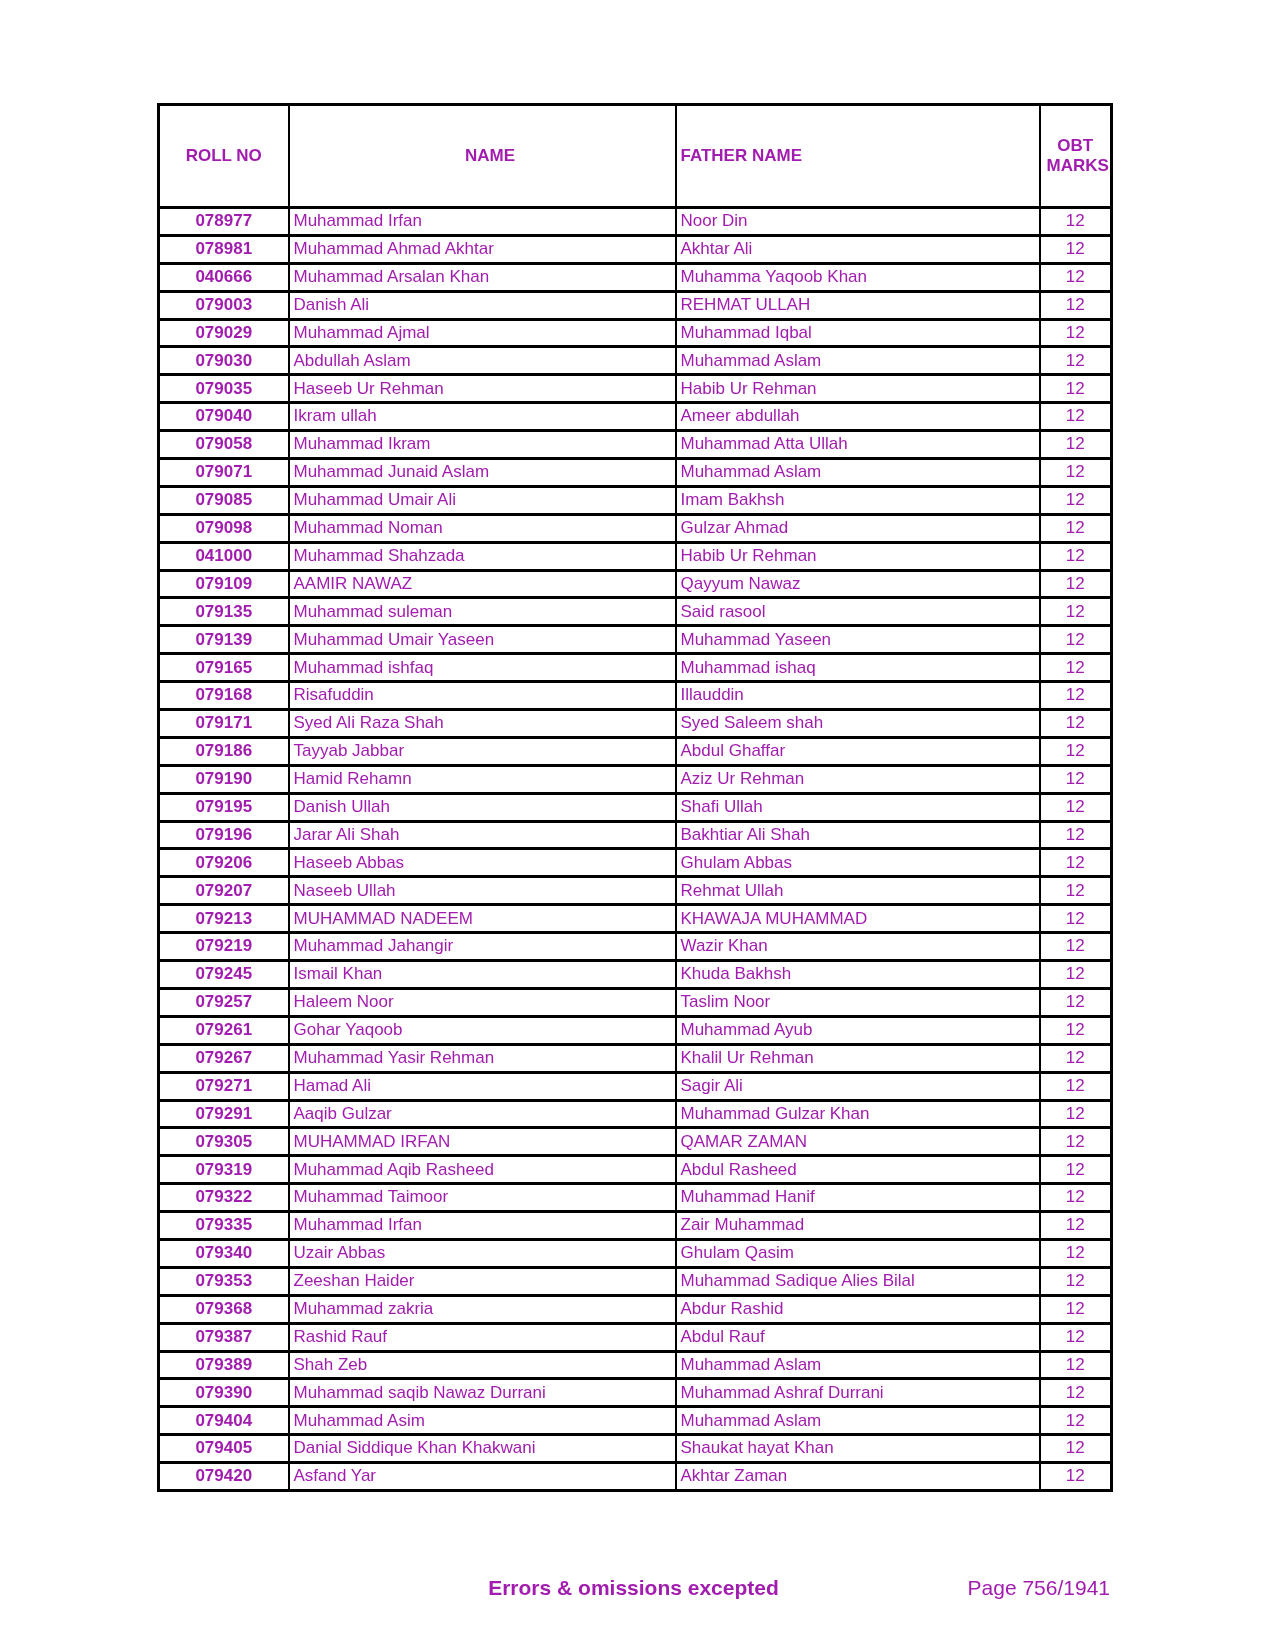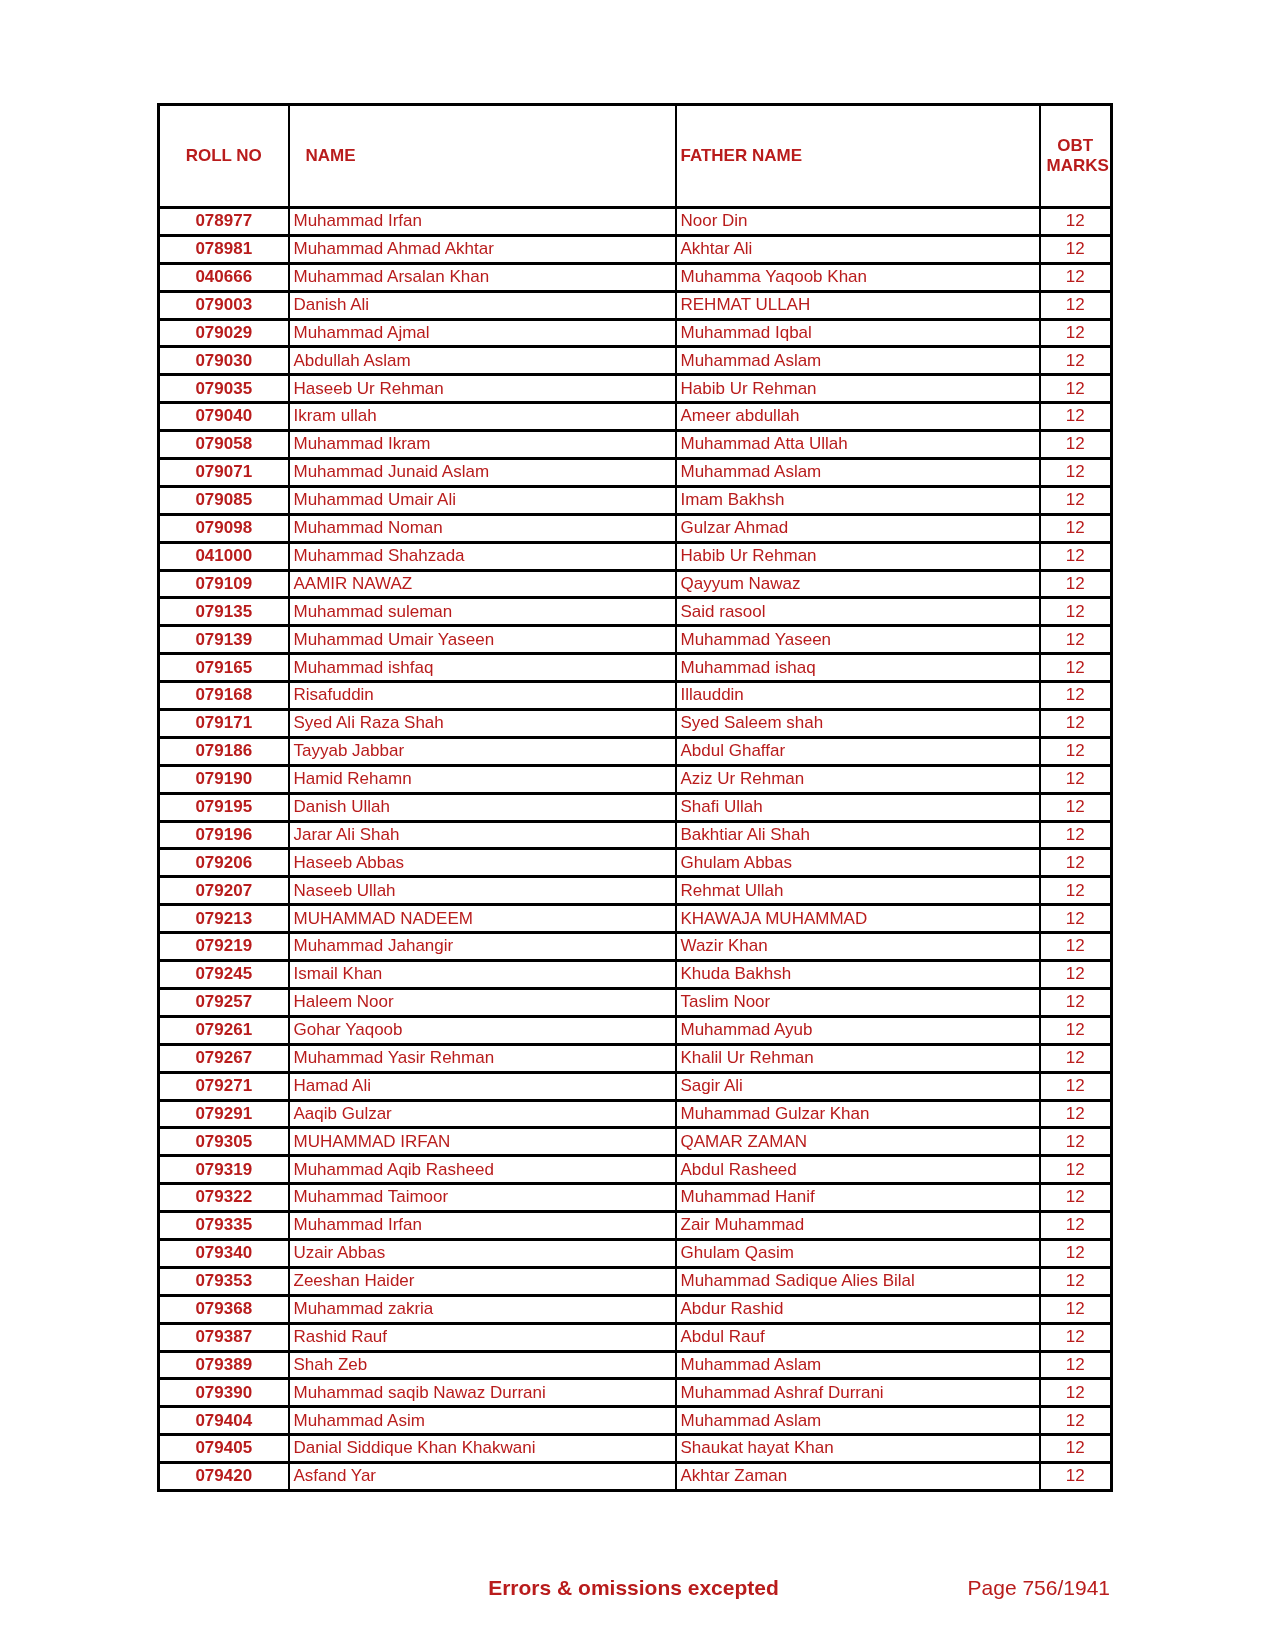--- a/index.html
+++ b/index.html
@@ -6,21 +6,21 @@
     margin: 0;
     padding: 0;
     background: #ffffff;
   }
   .page {
     position: relative;
     width: 1275px;
     height: 1650px;
     background: #ffffff;
     font-family: "Liberation Sans", sans-serif;
-    color: #b91c1c;
+    color: #a21caf;
     overflow: hidden;
   }
   table.results {
     position: absolute;
     left: 157px;
     top: 103px;
     width: 953px;
     border-collapse: collapse;
     table-layout: fixed;
     border: 3px solid #000;
@@ -40,21 +40,21 @@
     vertical-align: middle;
     overflow: hidden;
     white-space: nowrap;
   }
   thead th {
     height: 76px;
     font-weight: bold;
     white-space: normal;
   }
   th.h-roll   { text-align: center; }
-  th.h-name   { text-align: left; padding-left: 16px; }
+  th.h-name   { text-align: center; padding-left: 16px; }
   th.h-father { text-align: left; padding-left: 4px; }
   th.h-marks  { text-align: center; padding: 12px 6px; }
 
   tbody td { height: 24.9px; }
   td.d-roll {
     text-align: center;
     font-weight: bold;
     margin-top: 16px;
   }
   td.d-name, td.d-father {

